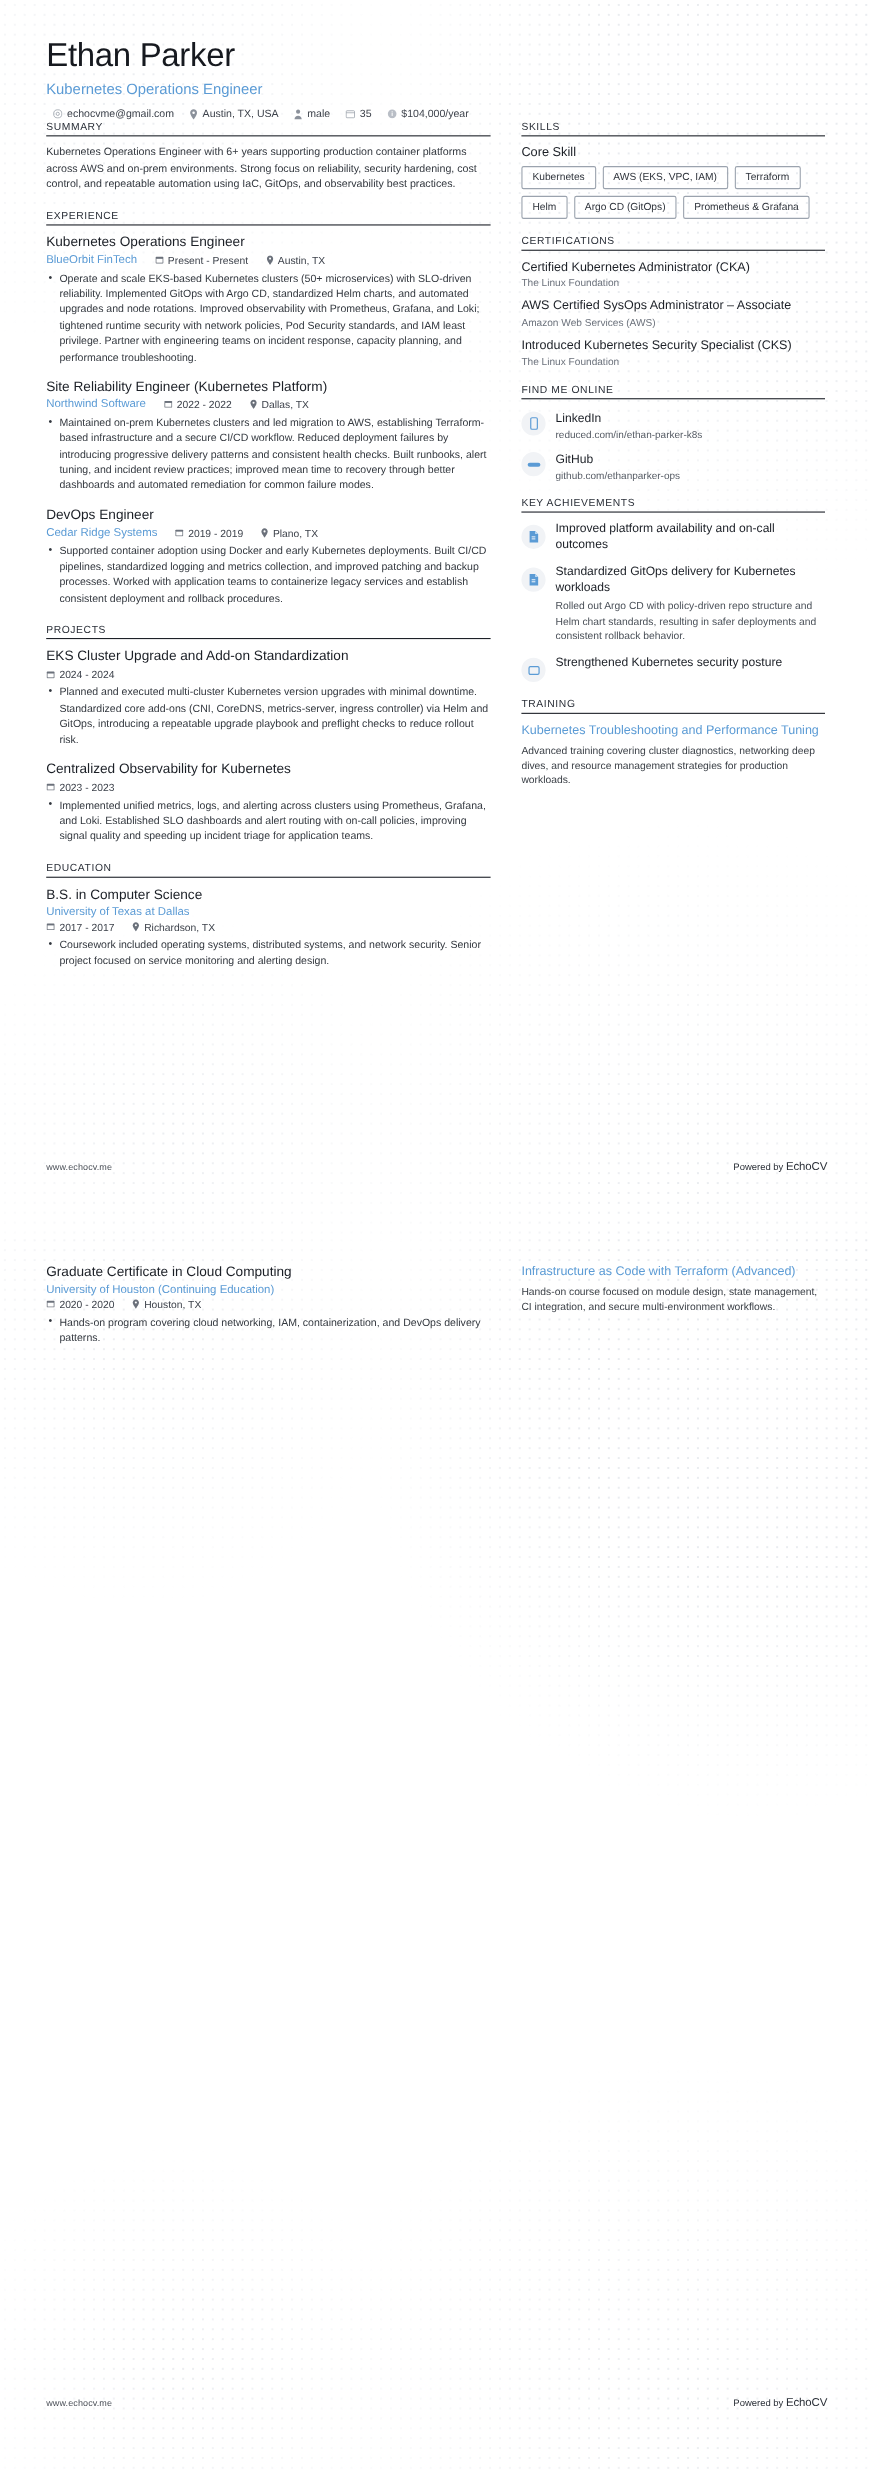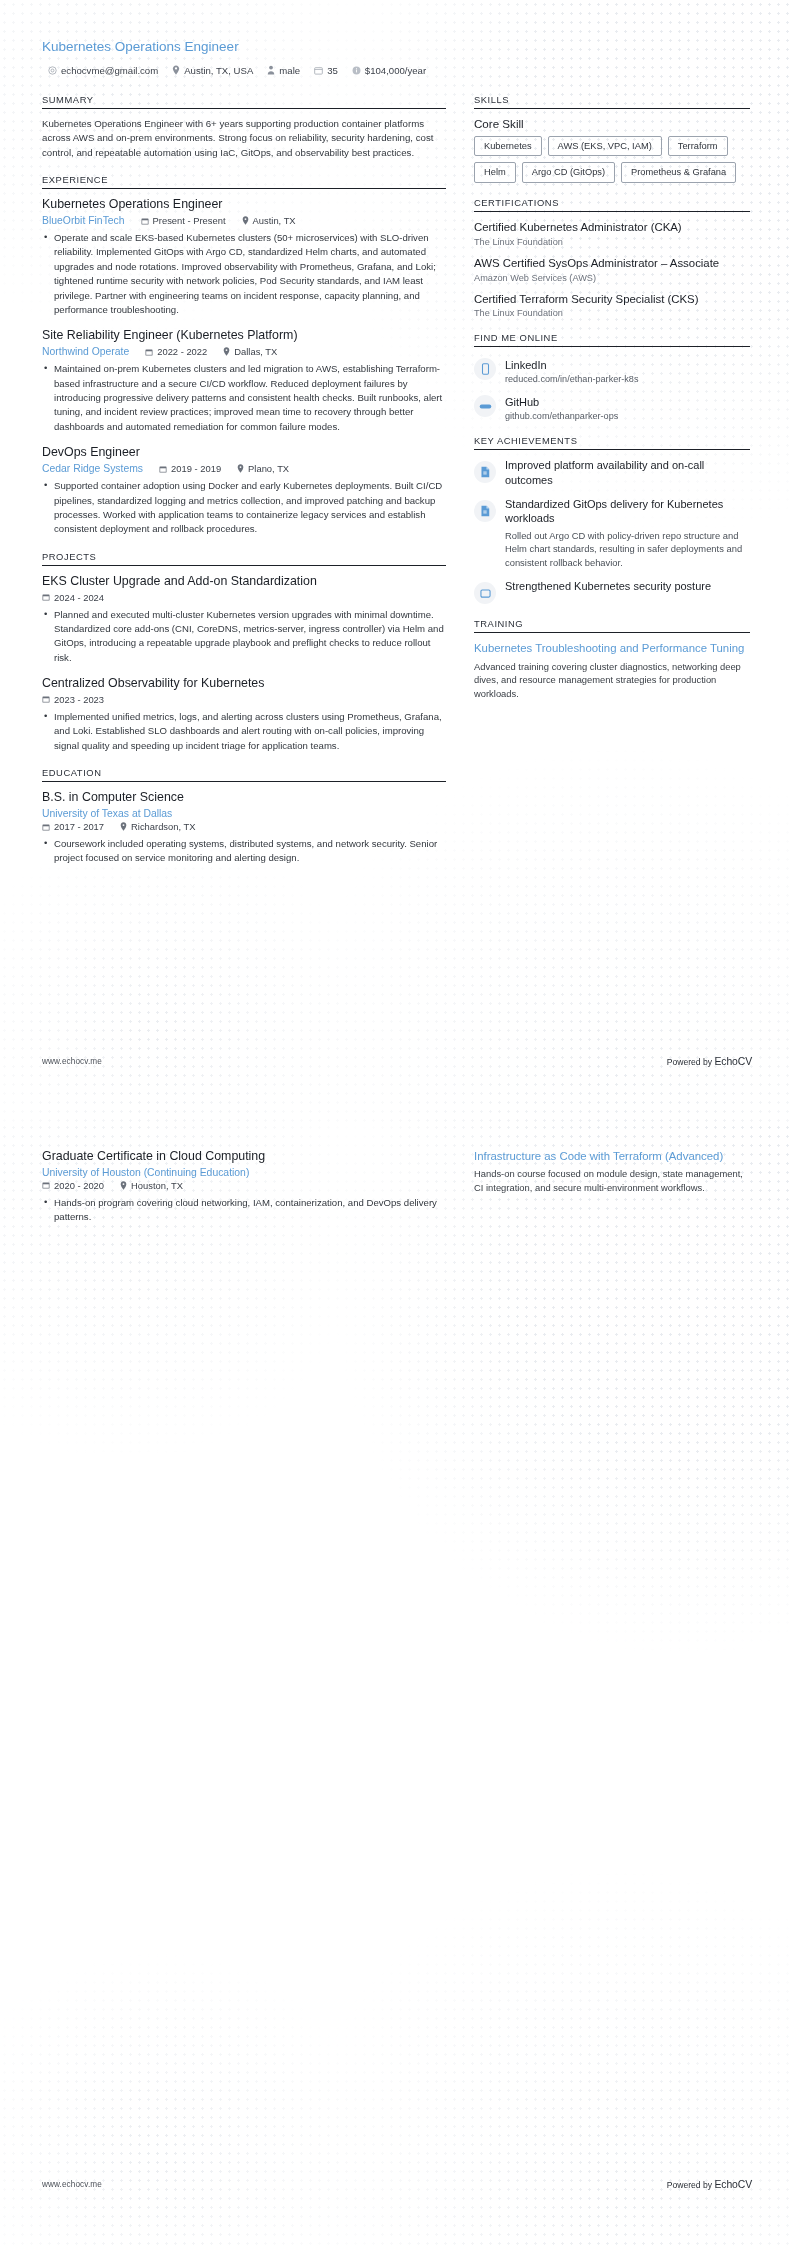--- a/index.html
+++ b/index.html
@@ -63,21 +63,21 @@
     gap: 0 14px;
     margin-top: 9px;
     padding-left: 6px;
     font-size: 9.6px;
     color: #3d424b;
   }
   .citem { display: flex; align-items: center; gap: 4px; white-space: nowrap; }
   .citem svg { display: block; flex: none; }
 
   
-  .cols { display: flex; gap: 28px; margin-top: 18px; align-items: flex-start; }
+  .cols { display: flex; gap: 28px; align-items: flex-start; }
   .col-left  { width: 404px; flex: none; }
   .col-right { width: 276px; flex: none; }
 
   
   .sec { margin-bottom: 14px; }
   .sec-title {
     font-size: 9.4px;
     letter-spacing: .55px;
     color: #2a2f38;
     padding-bottom: 3px;
@@ -230,20 +230,21 @@
 </style>
 </head>
 <body>
 
 <div class="page page-1">
   <div class="dots"></div>
 
   <div class="content">
 
     <div class="hdr">
+      <div class="name">Ethan Parker</div>
       <div class="headline">Kubernetes Operations Engineer</div>
 
       <div class="contact">
         <span class="citem">
           <span>
             <svg width="9" height="9" viewBox="0 0 16 16">
                 <circle cx="8" cy="8" r="6.6" fill="none" stroke="#9aa0aa" stroke-width="1.3"></circle>
                 <circle cx="8" cy="8" r="2.6" fill="none" stroke="#9aa0aa" stroke-width="1.3"></circle>
               </svg>
           </span>
@@ -331,21 +332,21 @@
               </span>
             </div>
             <ul class="bullets">
               <li>Operate and scale EKS-based Kubernetes clusters (50+ microservices) with SLO-driven reliability. Implemented GitOps with Argo CD, standardized Helm charts, and automated upgrades and node rotations. Improved observability with Prometheus, Grafana, and Loki; tightened runtime security with network policies, Pod Security standards, and IAM least privilege. Partner with engineering teams on incident response, capacity planning, and performance troubleshooting.</li>
             </ul>
           </div>
 
           <div class="entry">
             <div class="entry-title">Site Reliability Engineer (Kubernetes Platform)</div>
             <div class="entry-meta">
-              <span class="org">Northwind Operate</span>
+              <span class="org">Northwind Software</span>
               <span class="meta-bit">
                 <span>
                     <svg width="8" height="8" viewBox="0 0 16 16">
                       <rect x="1" y="3" width="14" height="12" rx="1.2" fill="#6b717b"></rect>
                       <rect x="2.4" y="6.6" width="11.2" height="7" fill="#fff"></rect>
                     </svg>
                   </span>
                 <span>2022 - 2022</span>
               </span>
               <span class="meta-bit">
@@ -492,21 +493,21 @@
 
           <div class="cert">
             <div class="cert-name">Certified Kubernetes Administrator (CKA)</div>
             <div class="cert-issuer">The Linux Foundation</div>
           </div>
           <div class="cert">
             <div class="cert-name">AWS Certified SysOps Administrator – Associate</div>
             <div class="cert-issuer">Amazon Web Services (AWS)</div>
           </div>
           <div class="cert">
-            <div class="cert-name">Certified Terraform Security Specialist (CKS)</div>
+            <div class="cert-name">Introduced Kubernetes Security Specialist (CKS)</div>
             <div class="cert-issuer">The Linux Foundation</div>
           </div>
         </div>
 
         <div class="sec">
           <div class="sec-title">FIND ME ONLINE</div>
           <div class="sec-rule"></div>
 
           <div class="link-row">
             <span class="ico-circle">

